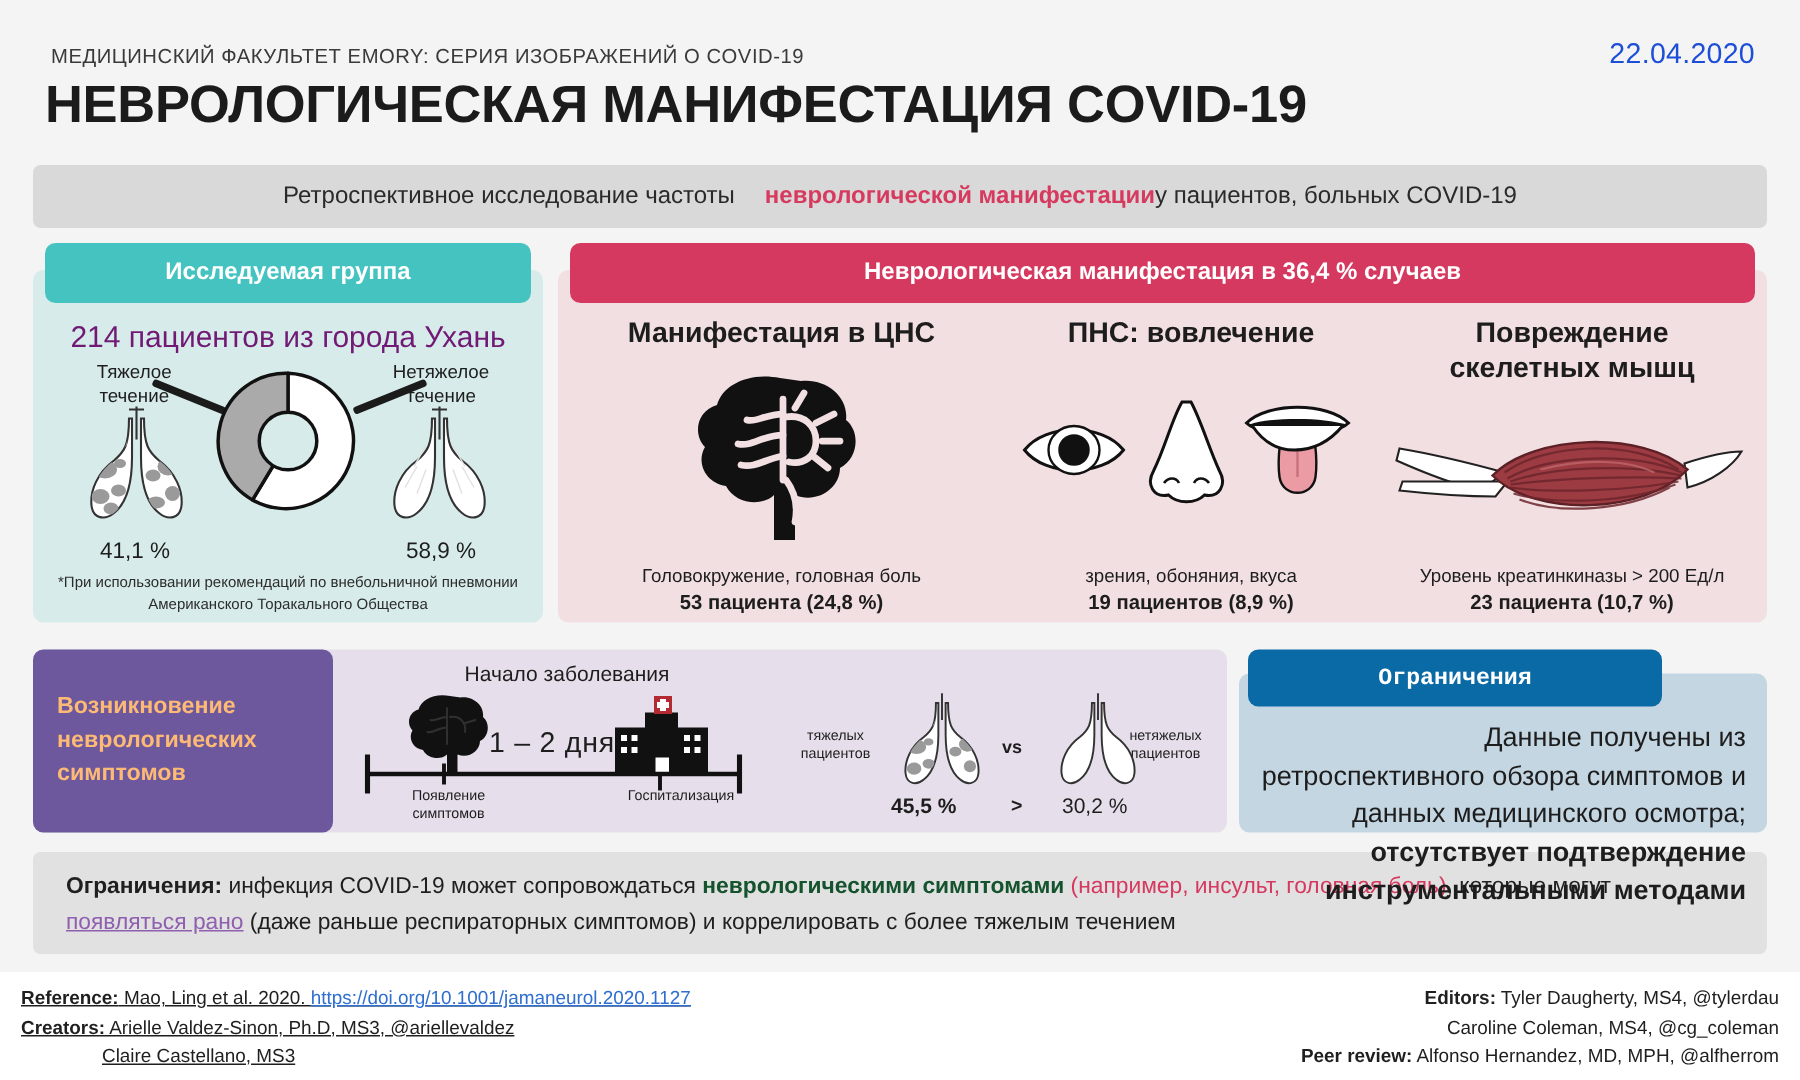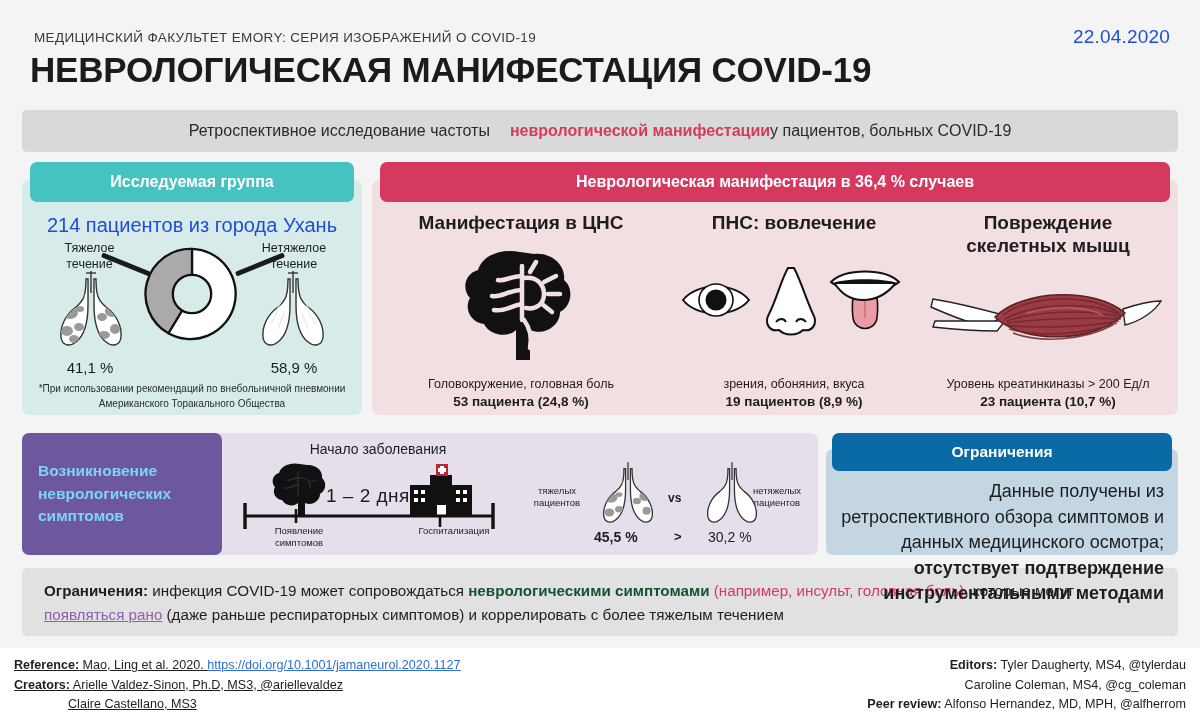--- a/index.html
+++ b/index.html
@@ -49,21 +49,21 @@
   .study-body {
     position: absolute; left: 0; top: 18px; width: 340px; height: 235px;
     background: #d7ecea; border-radius: 7px;
   }
   .study-head {
     position: absolute; left: 8px; top: 0; width: 324px; height: 40px;
     background: #45c3c0; font-size: 16px; z-index: 3;
   }
   .study-title {
     position: absolute; left: 0; top: 52px; width: 340px; text-align: center;
-    font-size: 20px; color: #1d4ed8; z-index: 3;
+    font-size: 20px; color: #701a75; z-index: 3;
   }
   .lbl-severe, .lbl-nonsevere {
     position: absolute; top: 79px; font-size: 12.5px; line-height: 1.25;
     color: #1d1d1d; z-index: 3;
   }
   .lbl-severe { left: 20px; width: 95px; text-align: center; }
   .lbl-nonsevere { right: 18px; width: 100px; text-align: center; }
 
   .donut { position: absolute; left: 122px; top: 84px; width: 96px; height: 96px; z-index: 2; }
   .leader { position: absolute; z-index: 2; background: #1b1b1b; height: 5px; border-radius: 2px; }
@@ -107,21 +107,21 @@
   .ncol .cap b { font-size: 13.5px; }
 
   
   .onset-wrap { position: absolute; left: 22px; top: 433px; width: 796px; height: 122px; }
   .onset-body {
     position: absolute; left: 0; top: 0; width: 796px; height: 122px;
     background: #e6dfeb; border-radius: 7px;
   }
   .onset-head {
     position: absolute; left: 0; top: 0; width: 200px; height: 122px;
-    background: #6d589e; border-radius: 7px; color: #7dd3fc;
+    background: #6d589e; border-radius: 7px; color: #fdba74;
     display: flex; align-items: center; padding: 0 16px;
     font-size: 15.5px; font-weight: 700; line-height: 1.45; z-index: 3;
   }
   .timeline { position: absolute; left: 206px; top: 4px; width: 300px; height: 114px; z-index: 3; }
   .tl-title { position: absolute; left: 0; top: 4px; width: 300px; text-align: center; font-size: 14px; color: #1d1d1d; }
   .tl-days { position: absolute; left: 98px; top: 48px; font-size: 19px; color: #1d1d1d; letter-spacing: .5px; }
   .tl-c1, .tl-c2 { position: absolute; font-size: 9.5px; line-height: 1.3; color: #1d1d1d; text-align: center; }
   .tl-c1 { left: 28px; top: 88px; width: 86px; }
   .tl-c2 { left: 178px; top: 88px; width: 96px; }
 
@@ -136,22 +136,22 @@
   .cmp-pct.gt { left: 152px; font-weight: 700; font-size: 13px; }
   .cmp-pct.right { left: 186px; }
 
   
   .lim-wrap { position: absolute; left: 826px; top: 433px; width: 352px; height: 122px; }
   .lim-body {
     position: absolute; left: 0; top: 16px; width: 352px; height: 106px;
     background: #c4d6e2; border-radius: 7px;
   }
   .lim-head {
-    position: absolute; left: 6px; top: 0; width: 340px; height: 38px;
-    background: #0a6aa6; font-size: 15.5px; z-index: 3;
+    position: absolute; left: 6px; top: 0; width: 276px; height: 38px;
+    background: #0a6aa6; font-size: 15.5px; z-index: 3; font-family: Liberation Mono, monospace;
   }
   .lim-text {
     position: absolute; left: 14px; top: 46px; width: 324px; text-align: right;
     font-size: 18px; line-height: 1.42; color: #1d1d1d; z-index: 3;
   }
 
   
   .concl {
     position: absolute; left: 22px; top: 568px; width: 1156px; height: 68px;
     background: #e1e1e1; border-radius: 5px;

